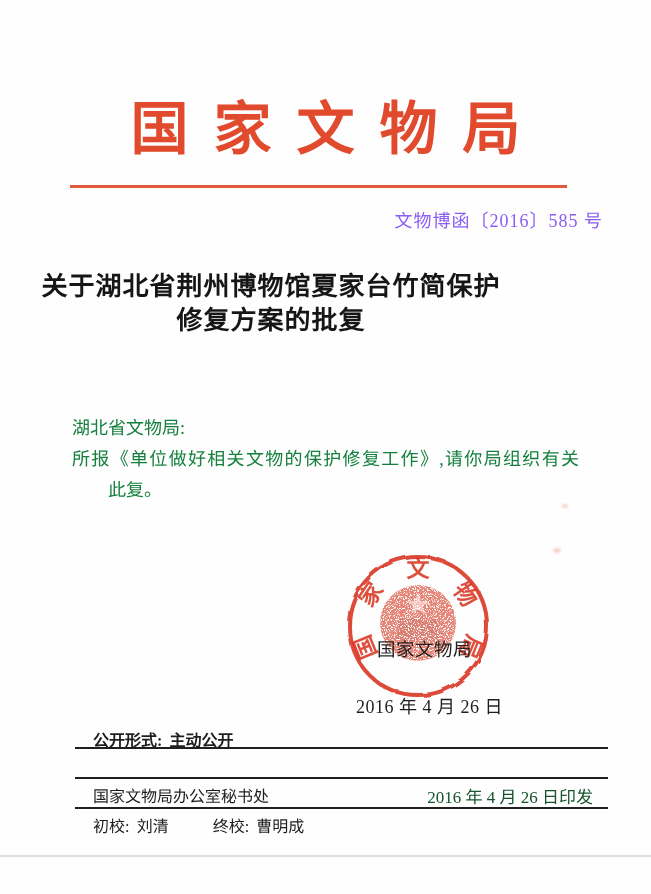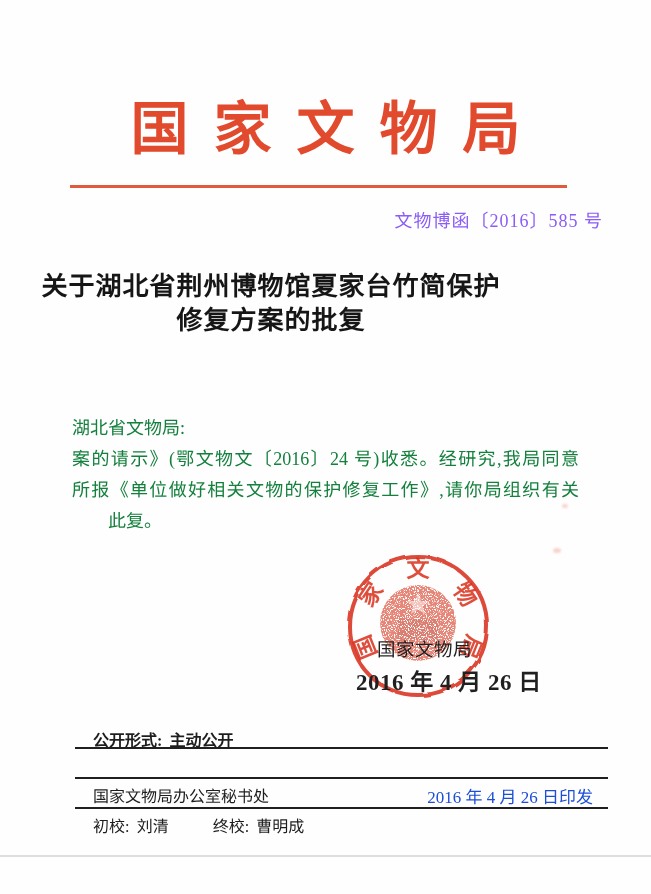--- a/index.html
+++ b/index.html
@@ -23,23 +23,23 @@
   .body-block{
     position:absolute;top:366px;left:72px;width:507px;
     font-size:18px;line-height:31px;color:#15803d;margin-top:47px;
   }
   .body-block div{height:31px;}
   .jline{text-align:justify;text-align-last:justify;text-justify:inter-character;}
   .indent{text-indent:2em;}
   .seal{position:absolute;left:342px;top:553px;width:152px;height:150px;z-index:1;}
   .sealchar{font-family:"Liberation Serif","DejaVu Serif",serif;font-size:23px;font-weight:700;fill:#d9301c;opacity:.85;}
   .sig-agency{position:absolute;top:635px;left:377px;font-size:18.5px;color:#1f1f1f;letter-spacing:.5px;z-index:2;}
-  .sig-date{position:absolute;top:663px;left:356px;font-size:23px;color:#1f1f1f;letter-spacing:.5px;z-index:2;font-weight:bold;}
+  .sig-date{position:absolute;top:692px;left:356px;font-size:18px;color:#1f1f1f;letter-spacing:.5px;z-index:2;}
   .f-row{position:absolute;left:93px;font-size:16px;color:#1d1d1d;white-space:nowrap;}
-  .f-right{position:absolute;right:58px;font-size:17px;color:#1d4ed8;white-space:nowrap;}
+  .f-right{position:absolute;right:58px;font-size:17px;color:#14532d;white-space:nowrap;}
   .f-rule{position:absolute;left:75px;width:533px;height:2px;background:#1f1f1f;}
   .bold{font-weight:700;}
   .label{margin-right:.45em;}
   .gap{margin-left:44px;}
   .row1{top:727px;} .rule1{top:747px;}
   .row2{top:754px;} .rule2{top:777px;}
   .row3{top:783px;} .rule3{top:807px;}
   .row4{top:813px;}
   .artifact{position:absolute;border-radius:50%;background:#e8705b;filter:blur(1px);opacity:.3;}
   .a1{left:562px;top:504px;width:6px;height:4px;}
@@ -57,21 +57,20 @@
 
   <div class="doc-number">文物博函〔2016〕585 号</div>
 
   <div class="doc-title">
     <div>关于湖北省荆州博物馆夏家台竹简保护</div>
     <div>修复方案的批复</div>
   </div>
 
   <div class="body-block">
     <div>湖北省文物局:</div>
-    <div class="jline">案的请示》(鄂文物文〔2016〕24 号)收悉。经研究,我局同意</div>
     <div class="jline">所报《单位做好相关文物的保护修复工作》,请你局组织有关</div>
     <div class="indent">此复。</div>
   </div>
 
   <svg class="seal" viewBox="0 0 152 150" aria-hidden="true">
     <defs>
       <filter id="ink" x="-30%" y="-30%" width="160%" height="160%">
         <feTurbulence type="fractalNoise" baseFrequency="0.9" numOctaves="2" seed="11" result="n"></feTurbulence>
         <feColorMatrix in="n" type="matrix" values="0 0 0 0 0  0 0 0 0 0  0 0 0 0 0  0 0 0 9 -3.2" result="a"></feColorMatrix>
         <feComposite in="SourceGraphic" in2="a" operator="in"></feComposite>

